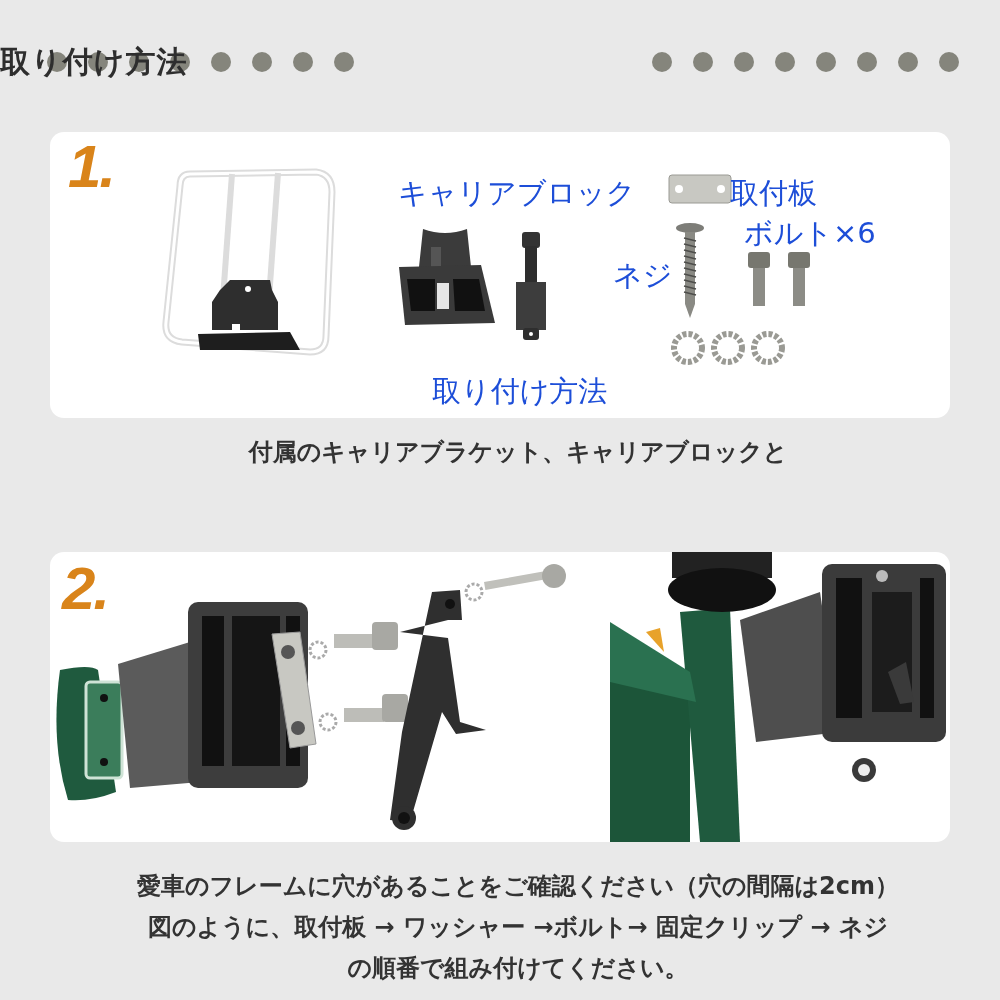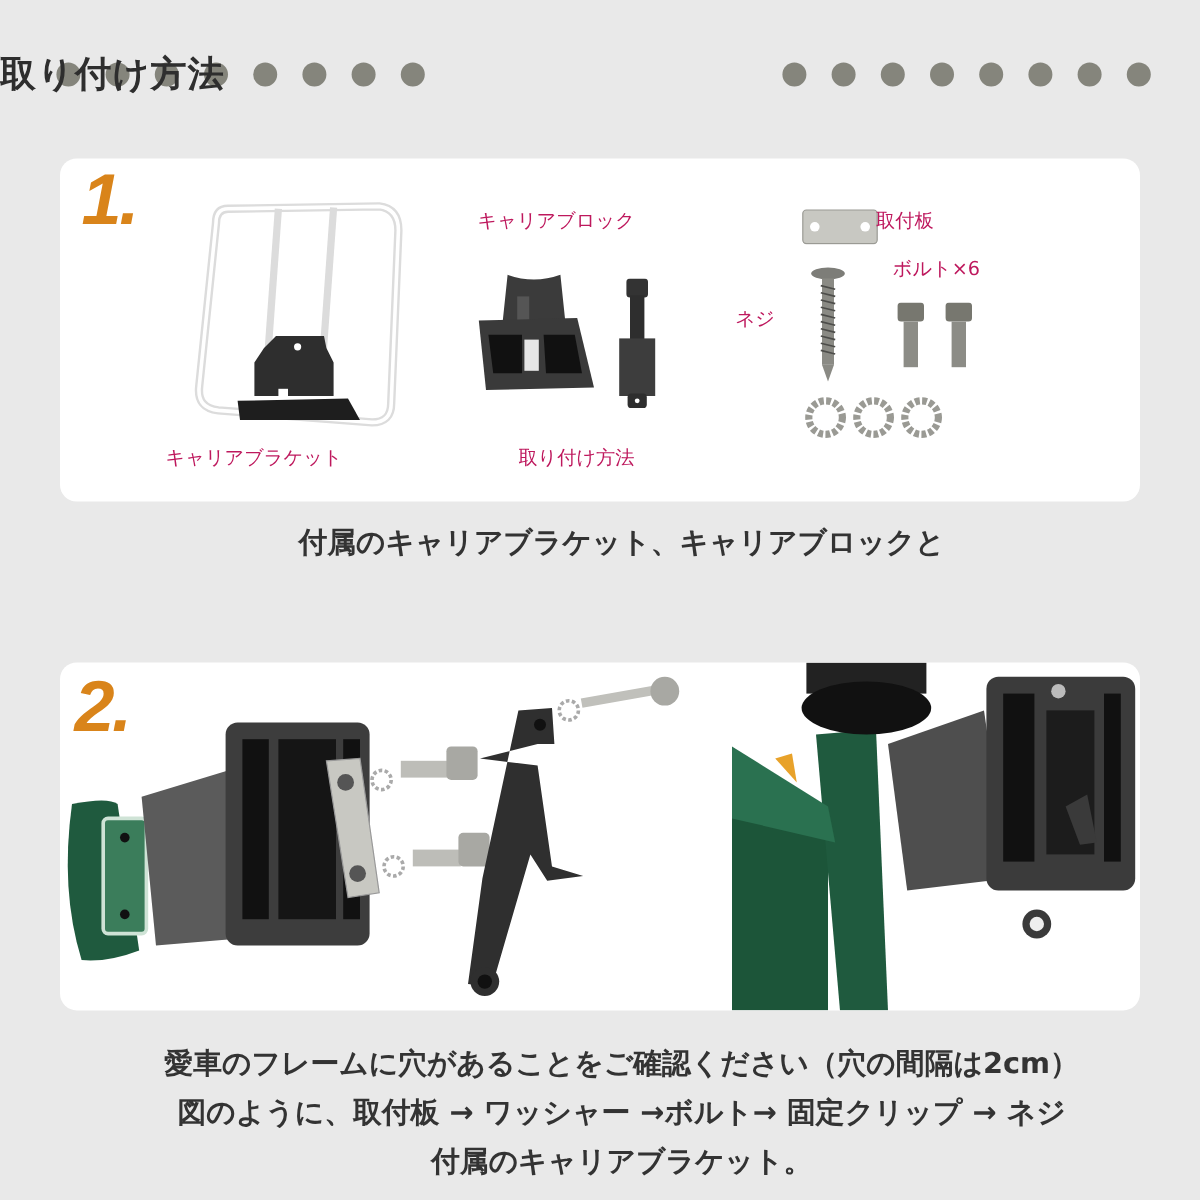--- a/index.html
+++ b/index.html
@@ -14,21 +14,21 @@
   .title { position: absolute; left: 0; width: 1000px; top: 4px; text-align: left; font-size: 30px; font-weight: bold; color: #2e2e2e; letter-spacing: 1px; }
 
   .card { position: absolute; left: 50px; width: 900px; background: #fff; border-radius: 14px; overflow: hidden; }
   .card1 { top: 132px; height: 286px; }
   .card2 { top: 552px; height: 290px; }
 
   .step-num { position: absolute; font-size: 60px; font-weight: bold; font-style: italic; color: #d9841a; font-family: "Liberation Sans", sans-serif; letter-spacing: -2px; }
   .card1 .step-num { left: 18px; top: 0px; }
   .card2 .step-num { left: 12px; top: 2px; }
 
-  .label { position: absolute; font-size: 16px; color: #be185d; white-space: nowrap; }
+  .label { position: absolute; font-size: 29px; color: #1d4ed8; white-space: nowrap; }
 
   .caption { position: absolute; left: 0; width: 1000px; text-align: center; font-size: 24px; font-weight: bold; color: #333; line-height: 40px; padding-left: 36px; }
   .cap1 { top: 432px; }
   .cap2 { top: 866px; line-height: 41px; }
 
   svg { position: absolute; }
 </style>
 </head>
 <body>
 
@@ -62,21 +62,20 @@
   <svg style="left:110px;top:30px" width="180" height="200" viewBox="0 0 180 200">
     <path d="M30 12 Q20 12 20 24 L6 160 Q4 178 22 180 L150 190 Q166 190 166 174 L172 30 Q172 12 156 10 Z" fill="none" stroke="#dcdcdc" stroke-width="7"></path>
     <path d="M30 12 Q20 12 20 24 L6 160 Q4 178 22 180 L150 190 Q166 190 166 174 L172 30 Q172 12 156 10 Z" fill="none" stroke="#ffffff" stroke-width="3"></path>
     <line x1="72" y1="12" x2="62" y2="150" stroke="#dcdcdc" stroke-width="6"></line>
     <line x1="118" y1="11" x2="108" y2="150" stroke="#dcdcdc" stroke-width="6"></line>
     <path d="M60 128 L70 118 L110 118 L112 128 L118 140 L118 168 L52 168 L52 140 Z" fill="#2e2e2e"></path>
     <circle cx="88" cy="127" r="3" fill="#fff"></circle>
     <path d="M38 172 L130 170 L140 188 L40 188 Z" fill="#1e1e1e"></path>
     <rect x="72" y="162" width="8" height="6" fill="#fff"></rect>
   </svg>
-  <div class="label" style="left:88px;top:240px">キャリアブラケット</div>
 
   <div class="label" style="left:348px;top:42px">キャリアブロック</div>
   <svg style="left:345px;top:95px" width="110" height="110" viewBox="0 0 110 110">
     <path d="M28 2 Q50 10 72 2 L76 40 L24 40 Z" fill="#3b3b3b"></path>
     <rect x="36" y="20" width="10" height="22" fill="#555"></rect>
     <path d="M4 40 L86 38 L100 96 L10 98 Z" fill="#3a3a3a"></path>
     <path d="M12 52 L40 52 L40 84 L16 84 Z" fill="#111"></path>
     <path d="M58 52 L84 52 L90 84 L60 84 Z" fill="#111"></path>
     <rect x="42" y="56" width="12" height="26" fill="#e6e6e6"></rect>
   </svg>
@@ -188,14 +187,14 @@
     <path d="M278 120 L296 110 L304 150 L290 152 Z" fill="#3a3a3a"></path>
     <circle cx="272" cy="24" r="6" fill="#bbb"></circle>
     <circle cx="254" cy="218" r="12" fill="#3a3a3a"></circle>
     <circle cx="254" cy="218" r="6" fill="#eee"></circle>
   </svg>
 </div>
 
 <div class="caption cap2">
   <div>愛車のフレームに穴があることをご確認ください（穴の間隔は2cm）</div>
   <div>図のように、取付板 → ワッシャー →ボルト→ 固定クリップ → ネジ</div>
-  <div>付属のキャリアブラケット。</div>
+  <div>の順番で組み付けてください。</div>
 </div>
 
 </body></html>

